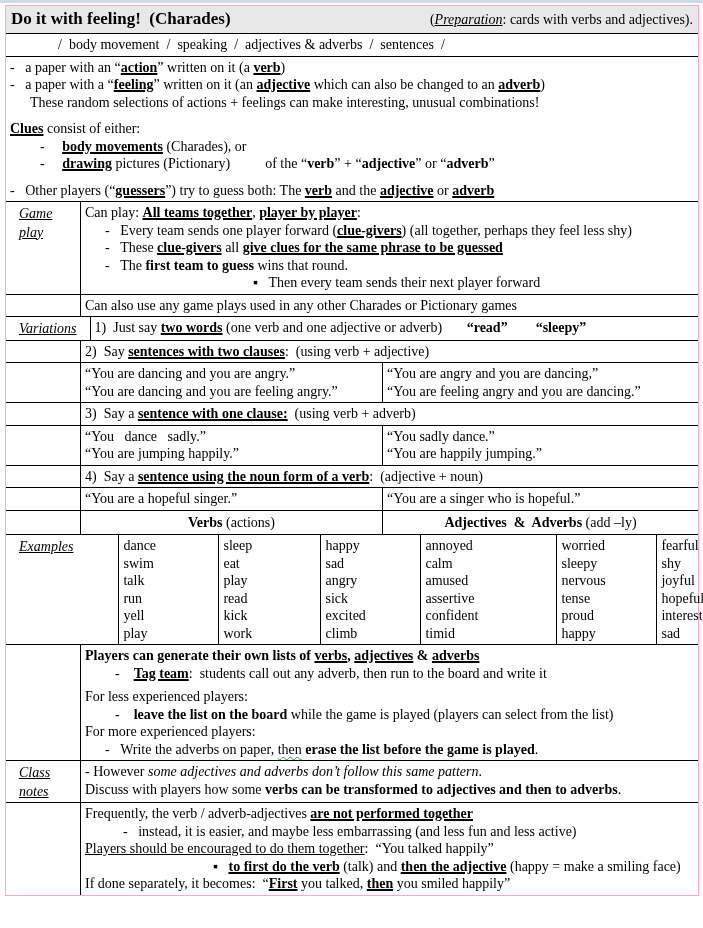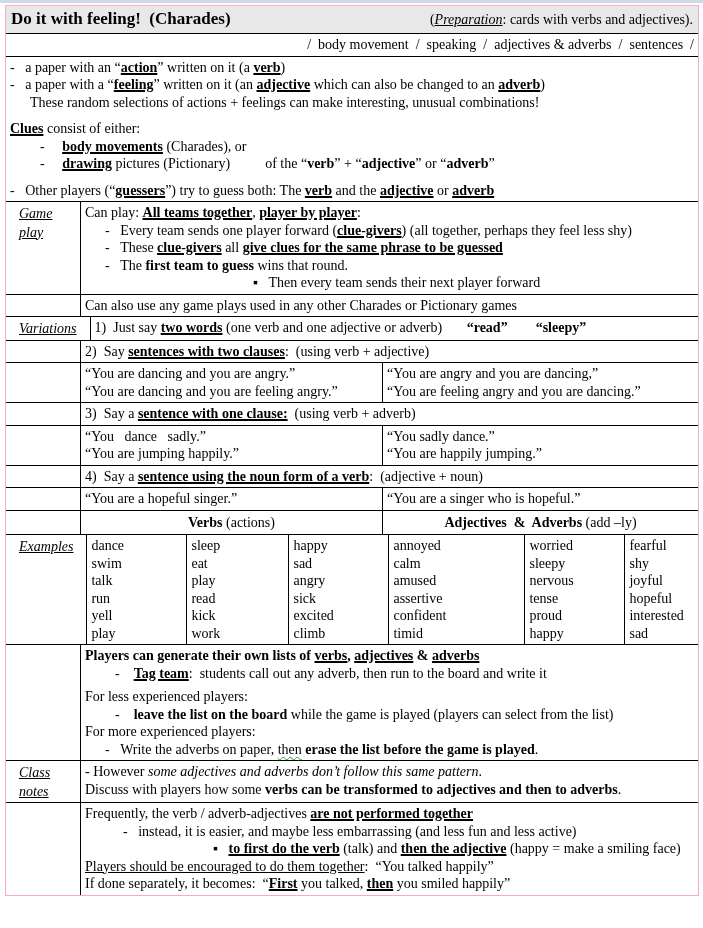--- a/index.html
+++ b/index.html
@@ -9,40 +9,40 @@
   .row{display:flex;align-items:stretch;}
   .row + .row{border-top:1px solid #000;}
   .cell{padding:2px 4px;box-sizing:border-box;}
   .cell + .cell{border-left:1px solid #000;}
   .lblcol{flex:0 0 74px;padding:2px 13px;}
   .content{flex:1 1 auto;min-width:0;}
   .title-row{background:#e8e8e8;}
   .title-cell{flex:1;display:flex;justify-content:space-between;align-items:baseline;padding:3px 5px 4px 5px;}
   .page-title{font-size:17px;font-weight:bold;}
   .prep{font-size:14px;text-align:right;}
-  .center{text-align:right;}
+  .center{text-align:left;margin-left:48px;}
   .line{line-height:17.5px;min-height:17.5px;font-size:14px;white-space:normal;}
   .gap{height:9px;min-height:9px;}
   .gap-s{height:6px;min-height:6px;}
   .ind1{padding-left:20px;}
   .ind2{padding-left:30px;}
   .ind2b{padding-left:38px;}
   .ind4{padding-left:128px;}
   .ind5{padding-left:168px;}
   .b{font-weight:bold;}
   .i{font-style:italic;}
   .u{text-decoration:underline;}
   .b.u{text-decoration-thickness:1.5px;}
   .w{text-decoration:underline wavy #2f9e2f;text-decoration-thickness:1px;text-underline-offset:2px;}
   .lbl{font-style:italic;text-decoration:underline;font-size:14px;line-height:17.5px;}
   .twocol-left{flex:0 0 302px;}
   .vh{display:flex;flex-direction:column;justify-content:center;}
   .wordhead-verbs{flex:0 0 302px;text-align:center;padding:3px 2px;}
   .wordhead-adjs{flex:1;text-align:center;padding:3px 2px;}
-  .wc1{flex:0 0 100px;}
+  .wc1{flex:0 0 100px;margin-left:32px;}
   .wc2{flex:0 0 102px;}
   .wc3{flex:0 0 100px;}
   .wc4{flex:0 0 104px;}
   .wc5{flex:0 0 100px;margin-left:32px;}
   .wc6{flex:1;}
 </style>
 </head>
 <body>
 
 <div class="top-strip"></div>
@@ -245,19 +245,19 @@
         <div class="line"><span>- However </span><span class="i">some adjectives and adverbs don’t follow this same pattern</span><span>.</span></div>
         <div class="line"><span>Discuss with players how some </span><span class="b">verbs can be transformed to adjectives and then to adverbs</span><span>.</span></div>
       </div>
   </div>
 
   <div class="row">
     <div class="cell lblcol"></div>
     <div class="cell content">
         <div class="line"><span>Frequently, the verb / adverb-adjectives </span><span class="b u">are not performed together</span></div>
         <div class="line ind2b"><span>-&nbsp;&nbsp;&nbsp;instead, it is easier, and maybe less embarrassing (and less fun and less active)</span></div>
+        <div class="line"><span class="u">Players should be encouraged to do them together</span><span>:&nbsp;&nbsp;“You talked happily”</span></div>
         <div class="line ind4"><span>▪&nbsp;&nbsp;&nbsp;</span><span class="b u">to first do the verb</span><span> (talk) and </span><span class="b u">then the adjective</span><span> (happy = make a smiling face)</span></div>
-        <div class="line"><span class="u">Players should be encouraged to do them together</span><span>:&nbsp;&nbsp;“You talked happily”</span></div>
         <div class="line"><span>If done separately, it becomes:&nbsp;&nbsp;“</span><span class="b u">First</span><span> you talked, </span><span class="b u">then</span><span> you smiled happily”</span></div>
       </div>
   </div>
 
 </div>
 
 </body></html>

